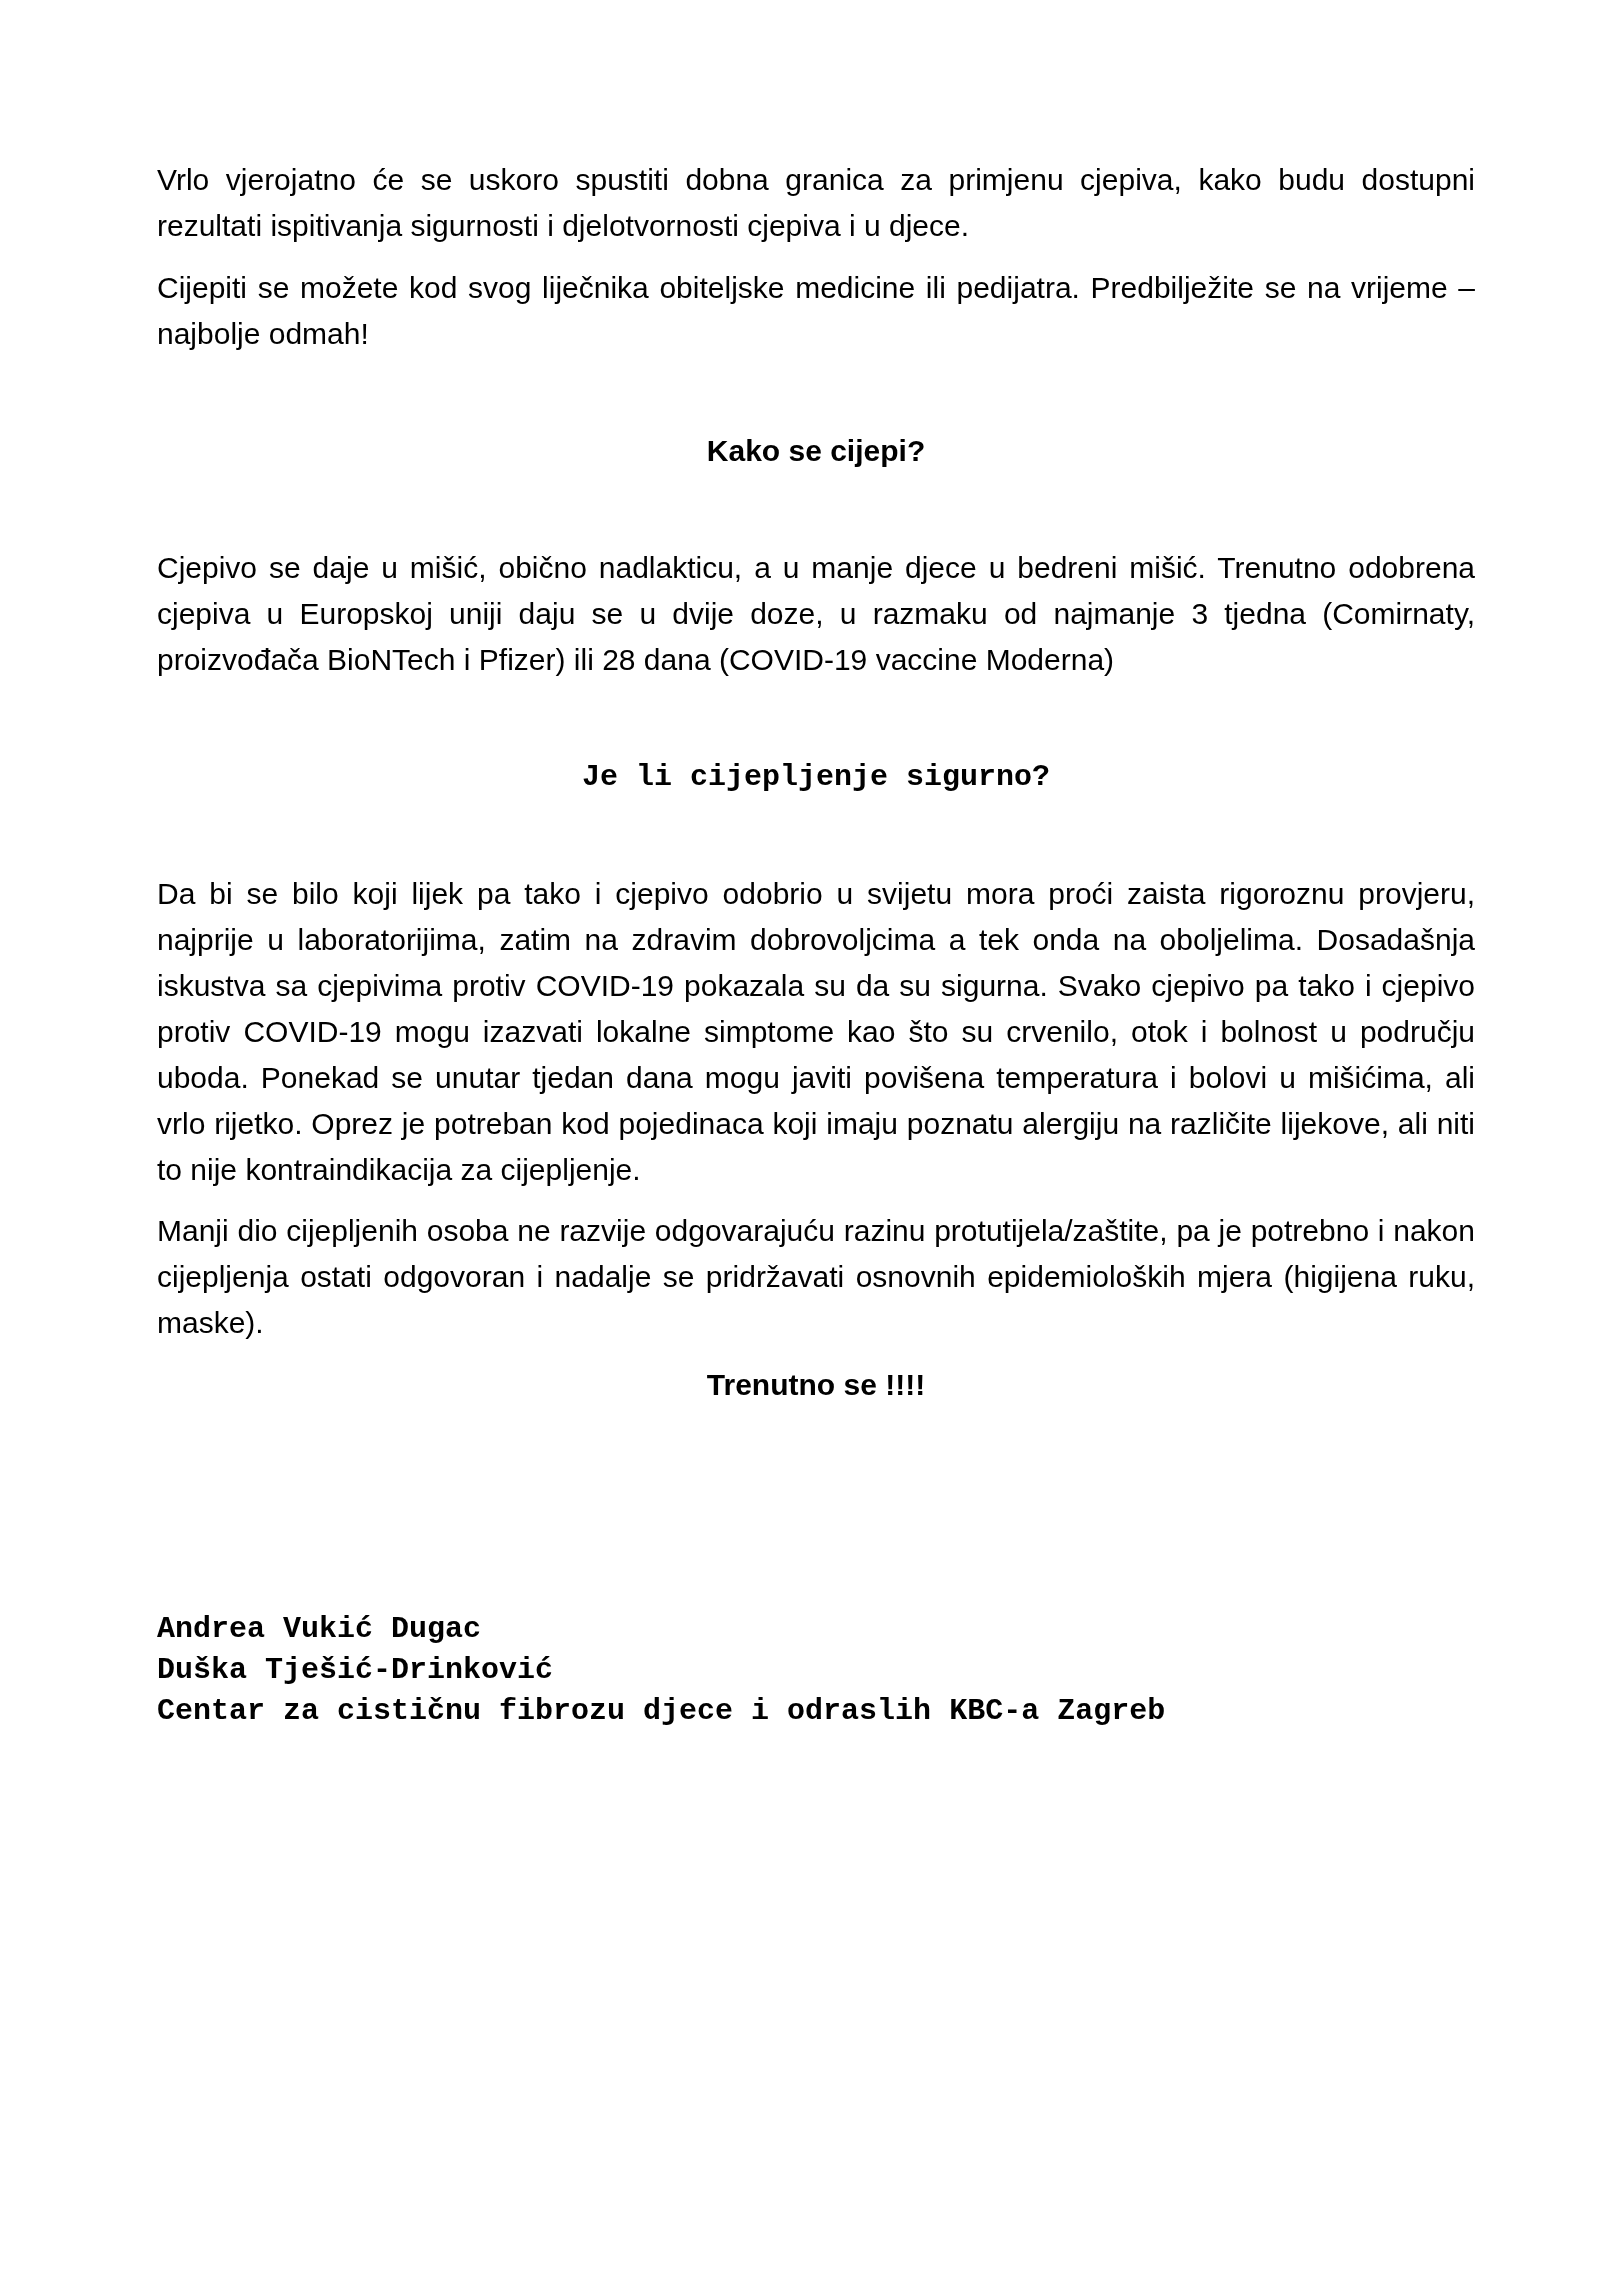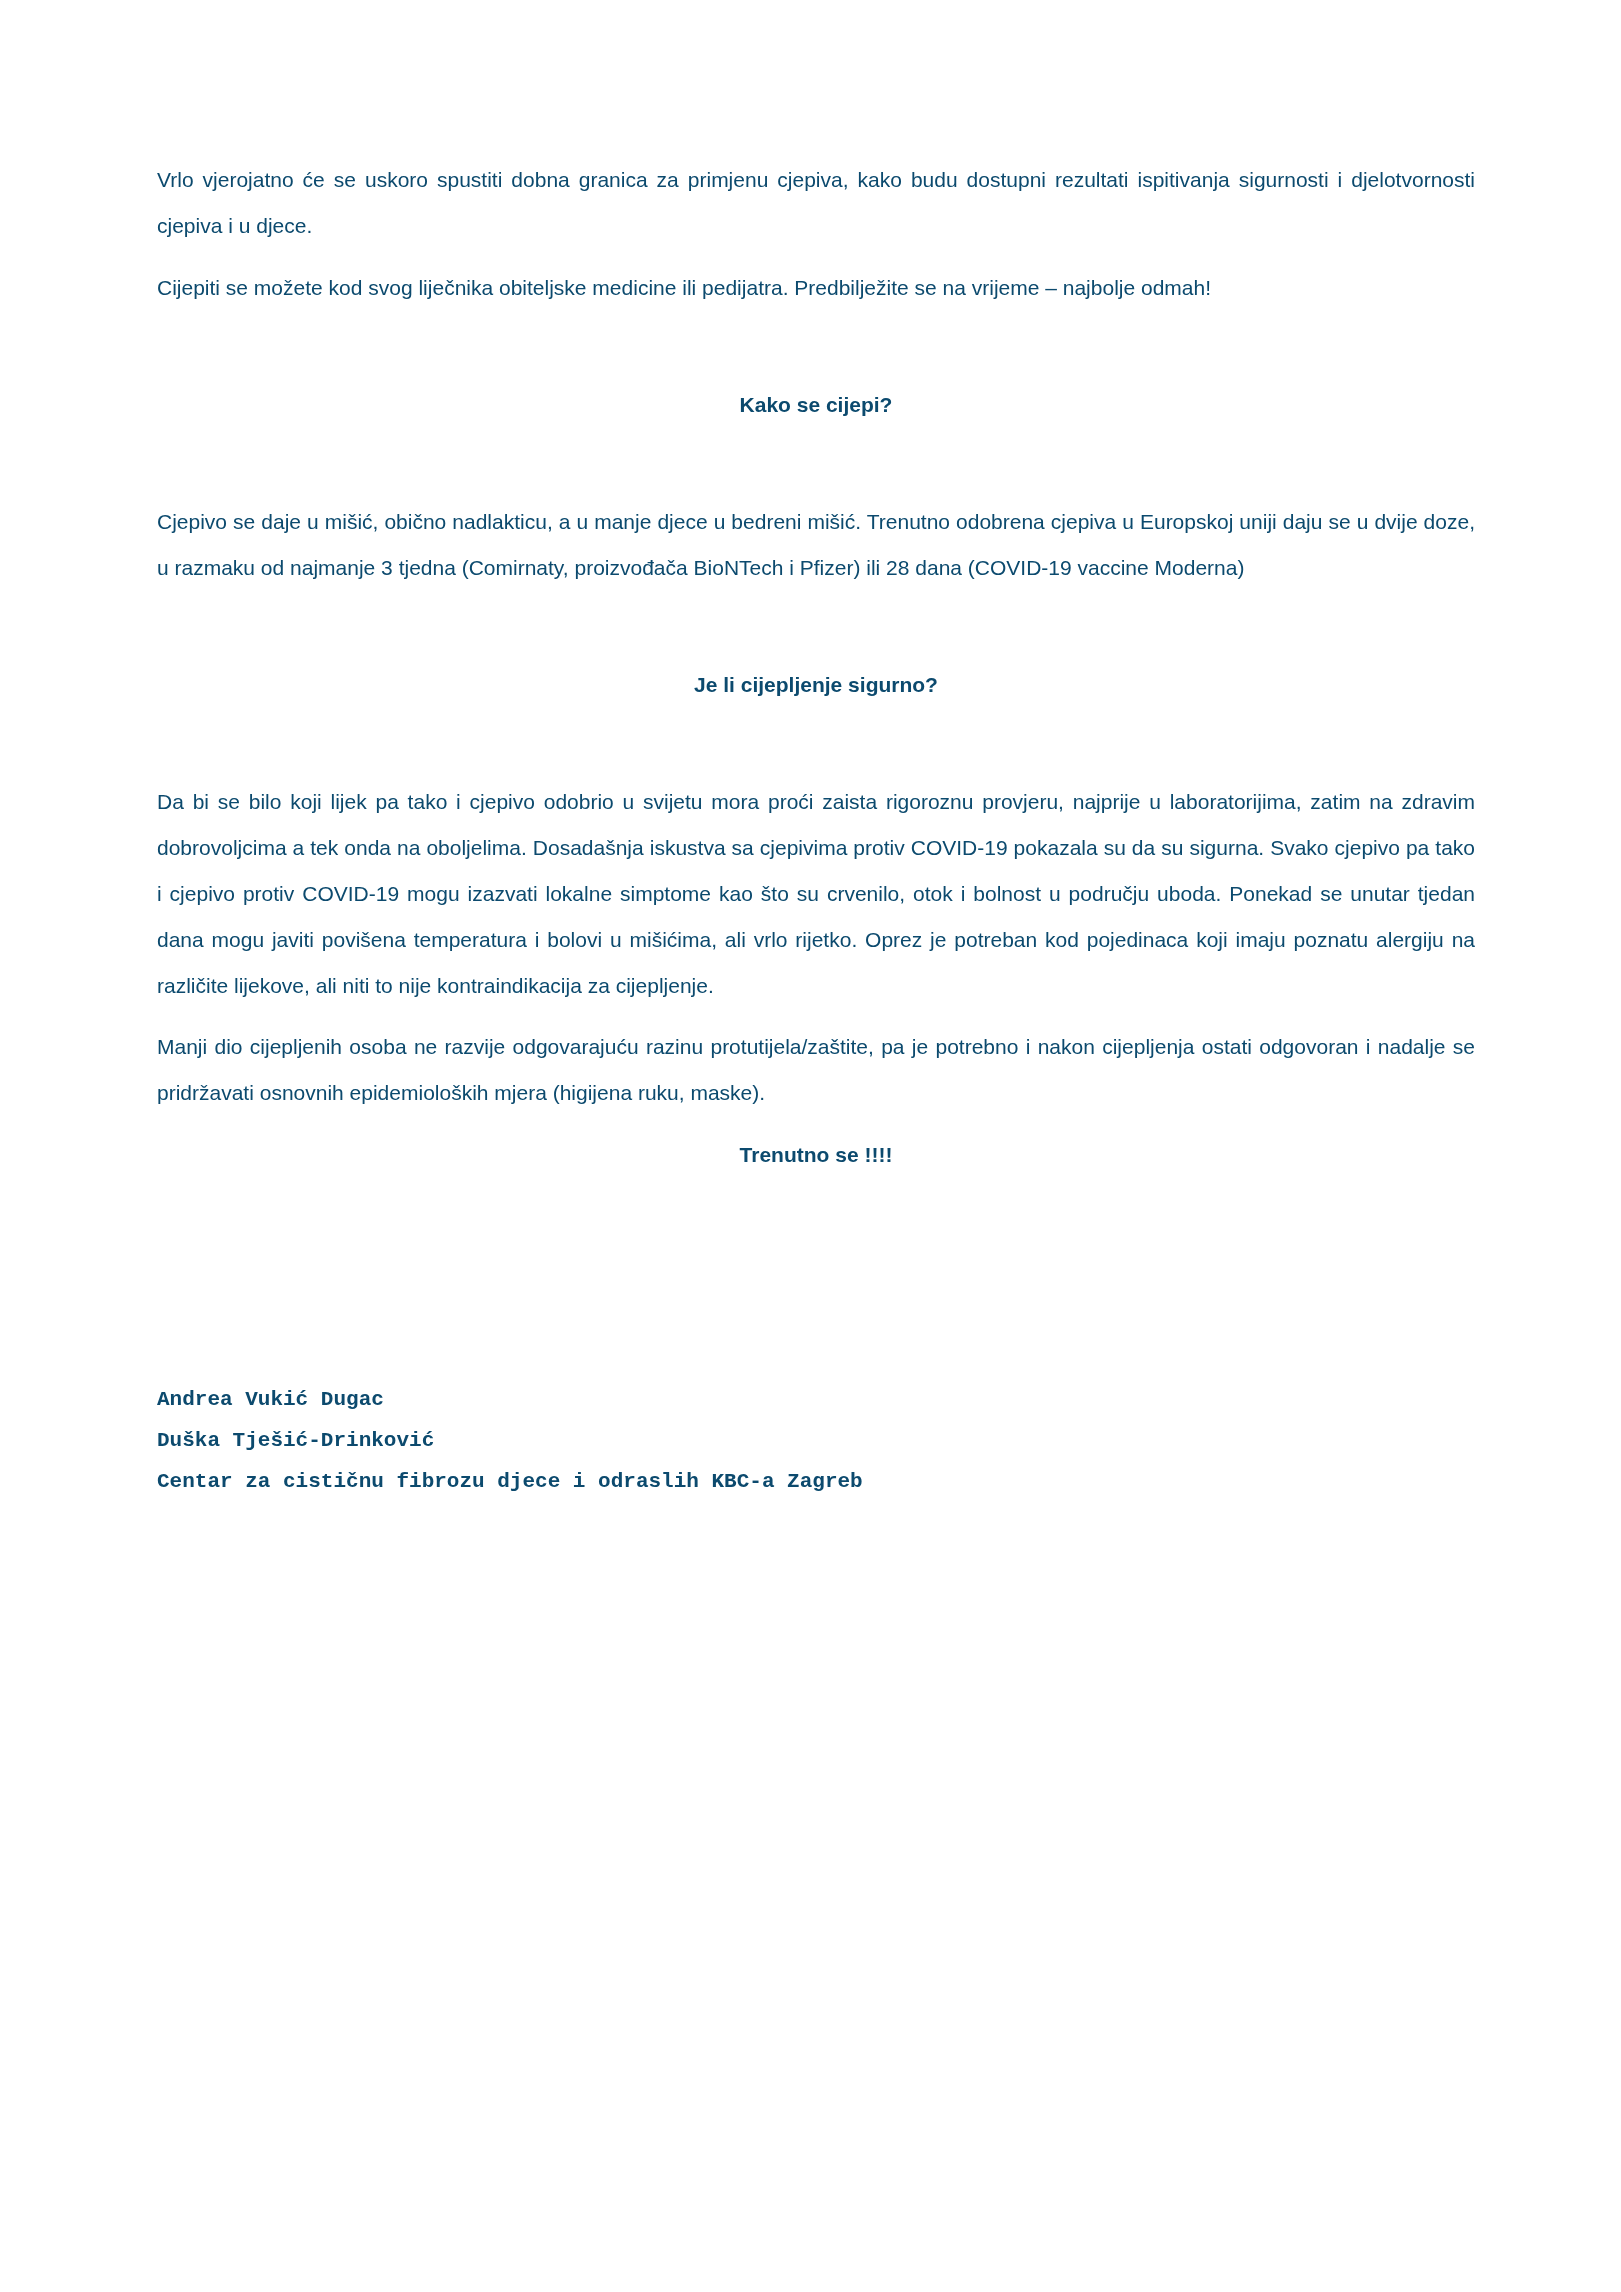--- a/index.html
+++ b/index.html
@@ -1,38 +1,38 @@
 <!DOCTYPE html>
 <html><head>
 <meta charset="utf-8">
 <style>
   html, body { margin: 0; padding: 0; background: #ffffff; }
   body { width: 1621px; height: 2293px; position: relative; overflow: hidden; }
   .page {
     position: absolute; left: 157px; top: 157px; width: 1318px;
     font-family: "Liberation Sans", sans-serif;
-    color: #0c4a6e; font-size: 21px; line-height: 46px;
+    color: #000000; font-size: 30px; line-height: 46px;
   }
   p { margin: 0; text-align: justify; }
   .gap-s { margin-top: 15.7px; }
   .bold { font-weight: bold; text-align: center; }
   .signature { line-height: 41px; font-weight: bold; }
   .signature div { white-space: nowrap; font-family: Liberation Mono, monospace; }
 </style>
 </head>
 <body>
 
 <div class="page">
   <p>Vrlo vjerojatno će se uskoro spustiti dobna granica za primjenu cjepiva, kako budu dostupni rezultati ispitivanja sigurnosti i djelotvornosti cjepiva i u djece.</p>
   <p class="gap-s">Cijepiti se možete kod svog liječnika obiteljske medicine ili pedijatra. Predbilježite se na vrijeme – najbolje odmah!</p>
 
   <p class="bold" style="margin-top:71px;">Kako se cijepi?</p>
   <p style="margin-top:71px;">Cjepivo se daje u mišić, obično nadlakticu, a u manje djece u bedreni  mišić. Trenutno odobrena cjepiva u Europskoj uniji daju se u dvije doze, u razmaku od najmanje 3 tjedna (Comirnaty, proizvođača BioNTech i Pfizer) ili 28 dana (COVID-19 vaccine Moderna)</p>
 
-  <p class="bold" style="margin-top:71px;">Je li cijepljenje sigurno?</p>
+  <p class="bold" style="margin-top:71px;font-family:Liberation Mono, monospace;">Je li cijepljenje sigurno?</p>
   <p style="margin-top:71px;">Da bi se bilo koji lijek pa tako i cjepivo odobrio u svijetu mora proći zaista rigoroznu provjeru, najprije u laboratorijima, zatim na zdravim dobrovoljcima a tek onda na oboljelima. Dosadašnja iskustva sa cjepivima protiv COVID-19 pokazala su da su sigurna. Svako cjepivo pa tako i cjepivo protiv COVID-19 mogu izazvati lokalne simptome kao što su crvenilo, otok i bolnost u području uboda. Ponekad se unutar tjedan dana mogu javiti povišena temperatura i bolovi u mišićima, ali vrlo rijetko. Oprez je potreban kod pojedinaca koji imaju poznatu alergiju na različite lijekove, ali niti to nije kontraindikacija za cijepljenje.</p>
   <p class="gap-s" style="text-align:justify;">Manji dio cijepljenih osoba ne razvije odgovarajuću razinu protutijela/zaštite, pa je potrebno i nakon cijepljenja ostati odgovoran i nadalje se pridržavati osnovnih epidemioloških mjera (higijena ruku, maske).</p>
 
   <p class="bold gap-s">Trenutno se !!!!</p>
 
   <div class="signature" style="margin-top:201px;">
     <div>Andrea Vukić Dugac</div>
     <div>Duška Tješić-Drinković</div>
     <div>Centar za cističnu fibrozu djece i odraslih KBC-a Zagreb</div>
   </div>

